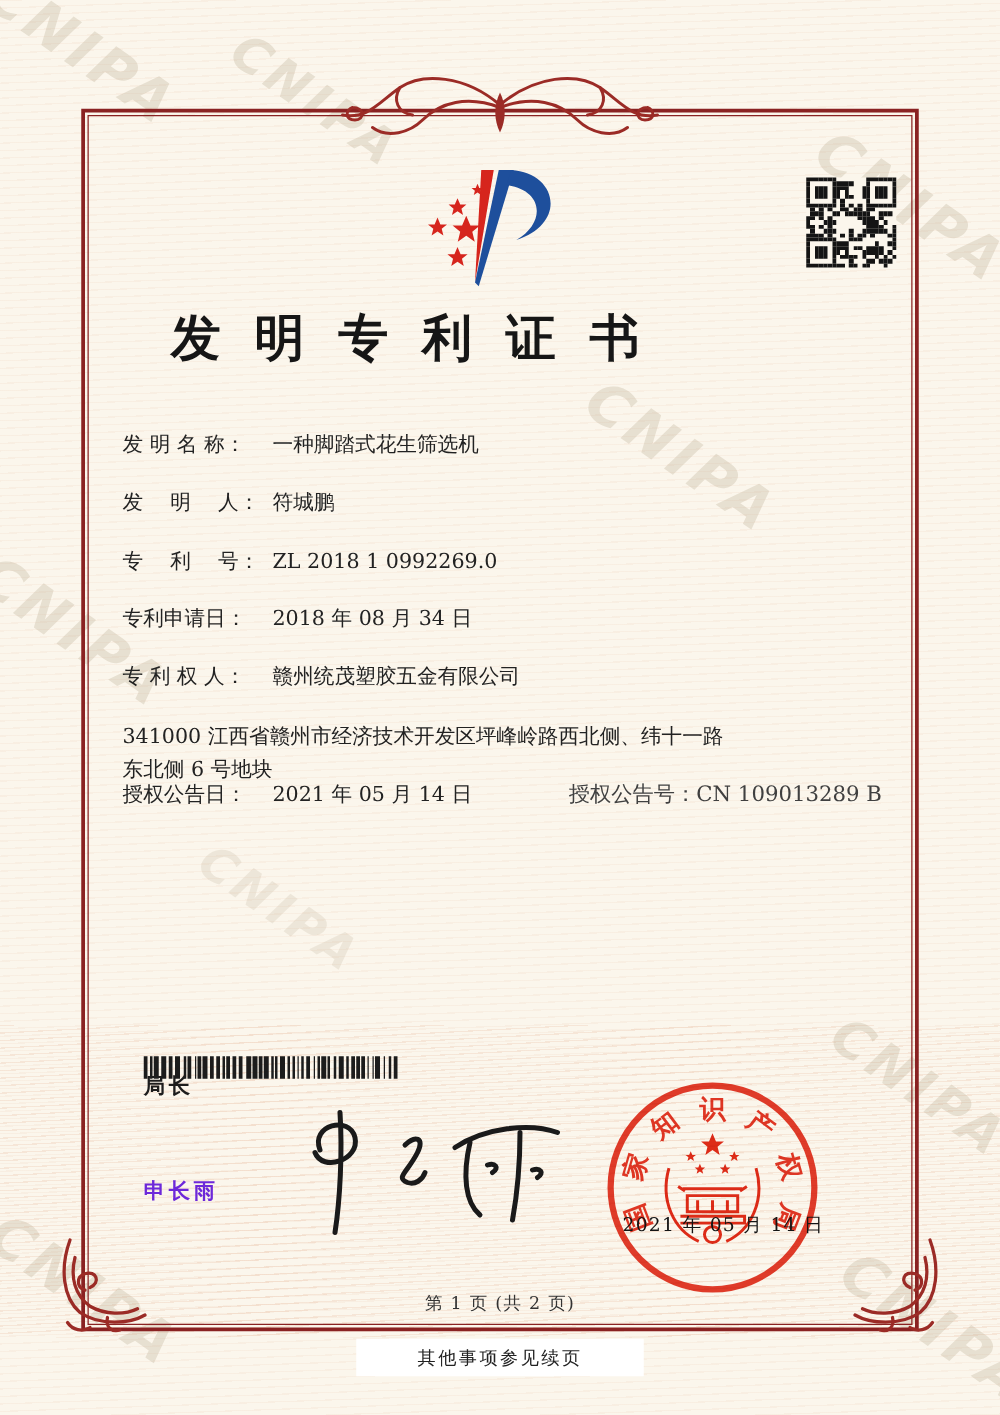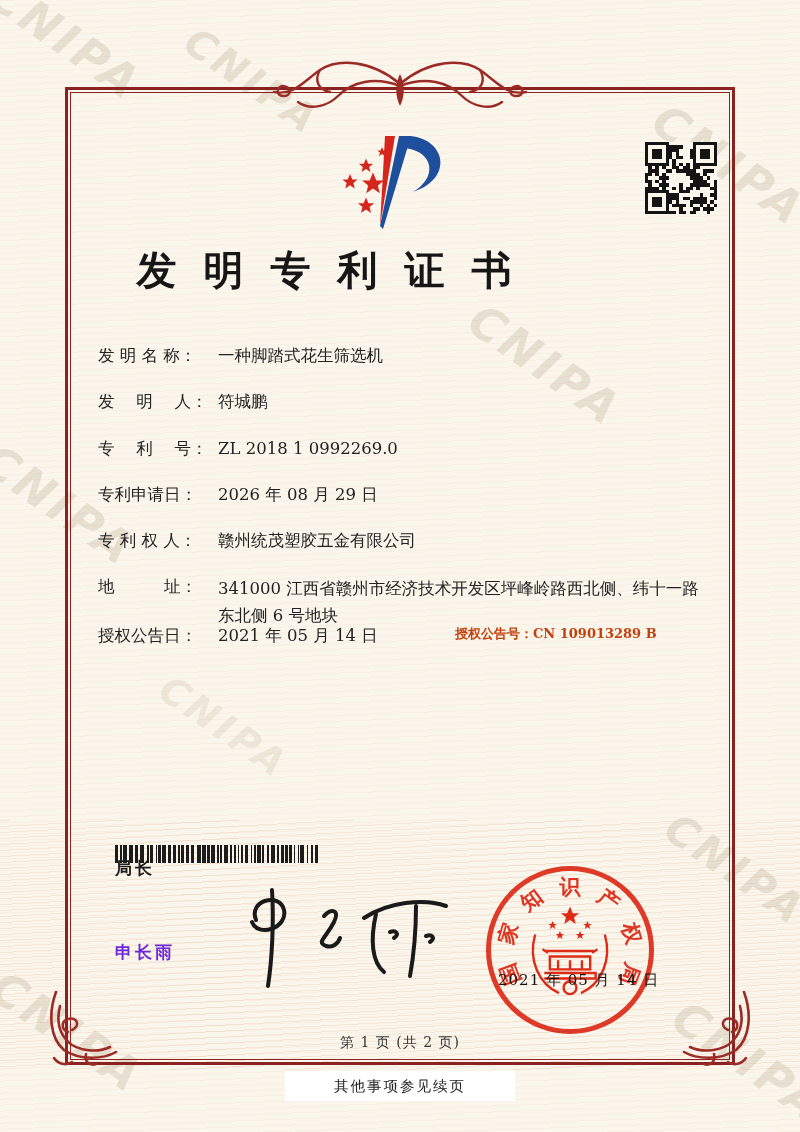--- a/index.html
+++ b/index.html
@@ -29,21 +29,21 @@
   .qr { position:absolute; left:645px; top:142px; width:72px; height:72px; z-index:2;
     display:grid; grid-template-columns:repeat(21,1fr); grid-template-rows:repeat(21,1fr); background:#fbf6ec; }
   .qr div { width:100%; height:100%; }
   .qr .d { background:#141414; }
 
   .title { position:absolute; left:0; top:243px; width:648px; text-align:center;
     font-size:40px; font-weight:600; color:#161616; letter-spacing:27px; padding-left:27px; z-index:2; }
   .frow { position:absolute; display:flex; font-size:16.5px; color:#222; line-height:1.5; }
   .flabel { flex:0 0 120px; white-space:nowrap; }
   .fvalue { max-width:486px; }
-  .grant2 { position:absolute; left:357px; top:0; display:flex; font-size:13px; color:#c2410c; white-space:nowrap;font-weight:bold; }
+  .grant2 { position:absolute; left:357px; top:0; display:flex; font-size:17px; color:#404040; white-space:nowrap; }
 
   .body-text { position:absolute; left:98px; top:655px; width:614px; z-index:2;
     font-size:15.5px; color:#222; line-height:25px; letter-spacing:0.5px; text-align:justify; }
   .body-text p { text-indent:2em; margin-bottom:1px; }
 
   .barcode { position:absolute; left:115px; top:845px; width:205px; height:18px; z-index:2;
     display:flex; align-items:stretch; }
   .barcode i { display:block; height:100%; }
 
   .sig-title { position:absolute; left:115px; top:857px; font-family:"DejaVu Sans","Liberation Sans",sans-serif;
@@ -596,28 +596,27 @@
   <div class="frow" style="left:98px; top:390px;">
     <span class="flabel">发　 明　 人：</span>
     <span class="fvalue">符城鹏</span>
   </div>
   <div class="frow" style="left:98px; top:437px;">
     <span class="flabel">专　 利　 号：</span>
     <span class="fvalue">ZL 2018 1 0992269.0</span>
   </div>
   <div class="frow" style="left:98px; top:483px;">
     <span class="flabel">专利申请日：</span>
-    <span class="fvalue">2026 年 08 月 29 日</span>
+    <span class="fvalue">2018 年 08 月 34 日</span>
   </div>
   <div class="frow" style="left:98px; top:529px;">
     <span class="flabel">专 利 权 人：</span>
     <span class="fvalue">赣州统茂塑胶五金有限公司</span>
   </div>
   <div class="frow" style="left:98px; top:575px;">
-    <span class="flabel">地　　　址：</span>
     <span class="fvalue" style="line-height:1.65;">341000 江西省赣州市经济技术开发区坪峰岭路西北侧、纬十一路东北侧 6 号地块</span>
   </div>
   <div class="frow" style="left:98px; top:624px; width:614px;">
     <span class="flabel">授权公告日：</span>
     <span class="fvalue">2021 年 05 月 14 日</span>
     <span class="grant2">
       <span>授权公告号：</span>
       <span>CN 109013289 B</span>
     </span>
   </div>

